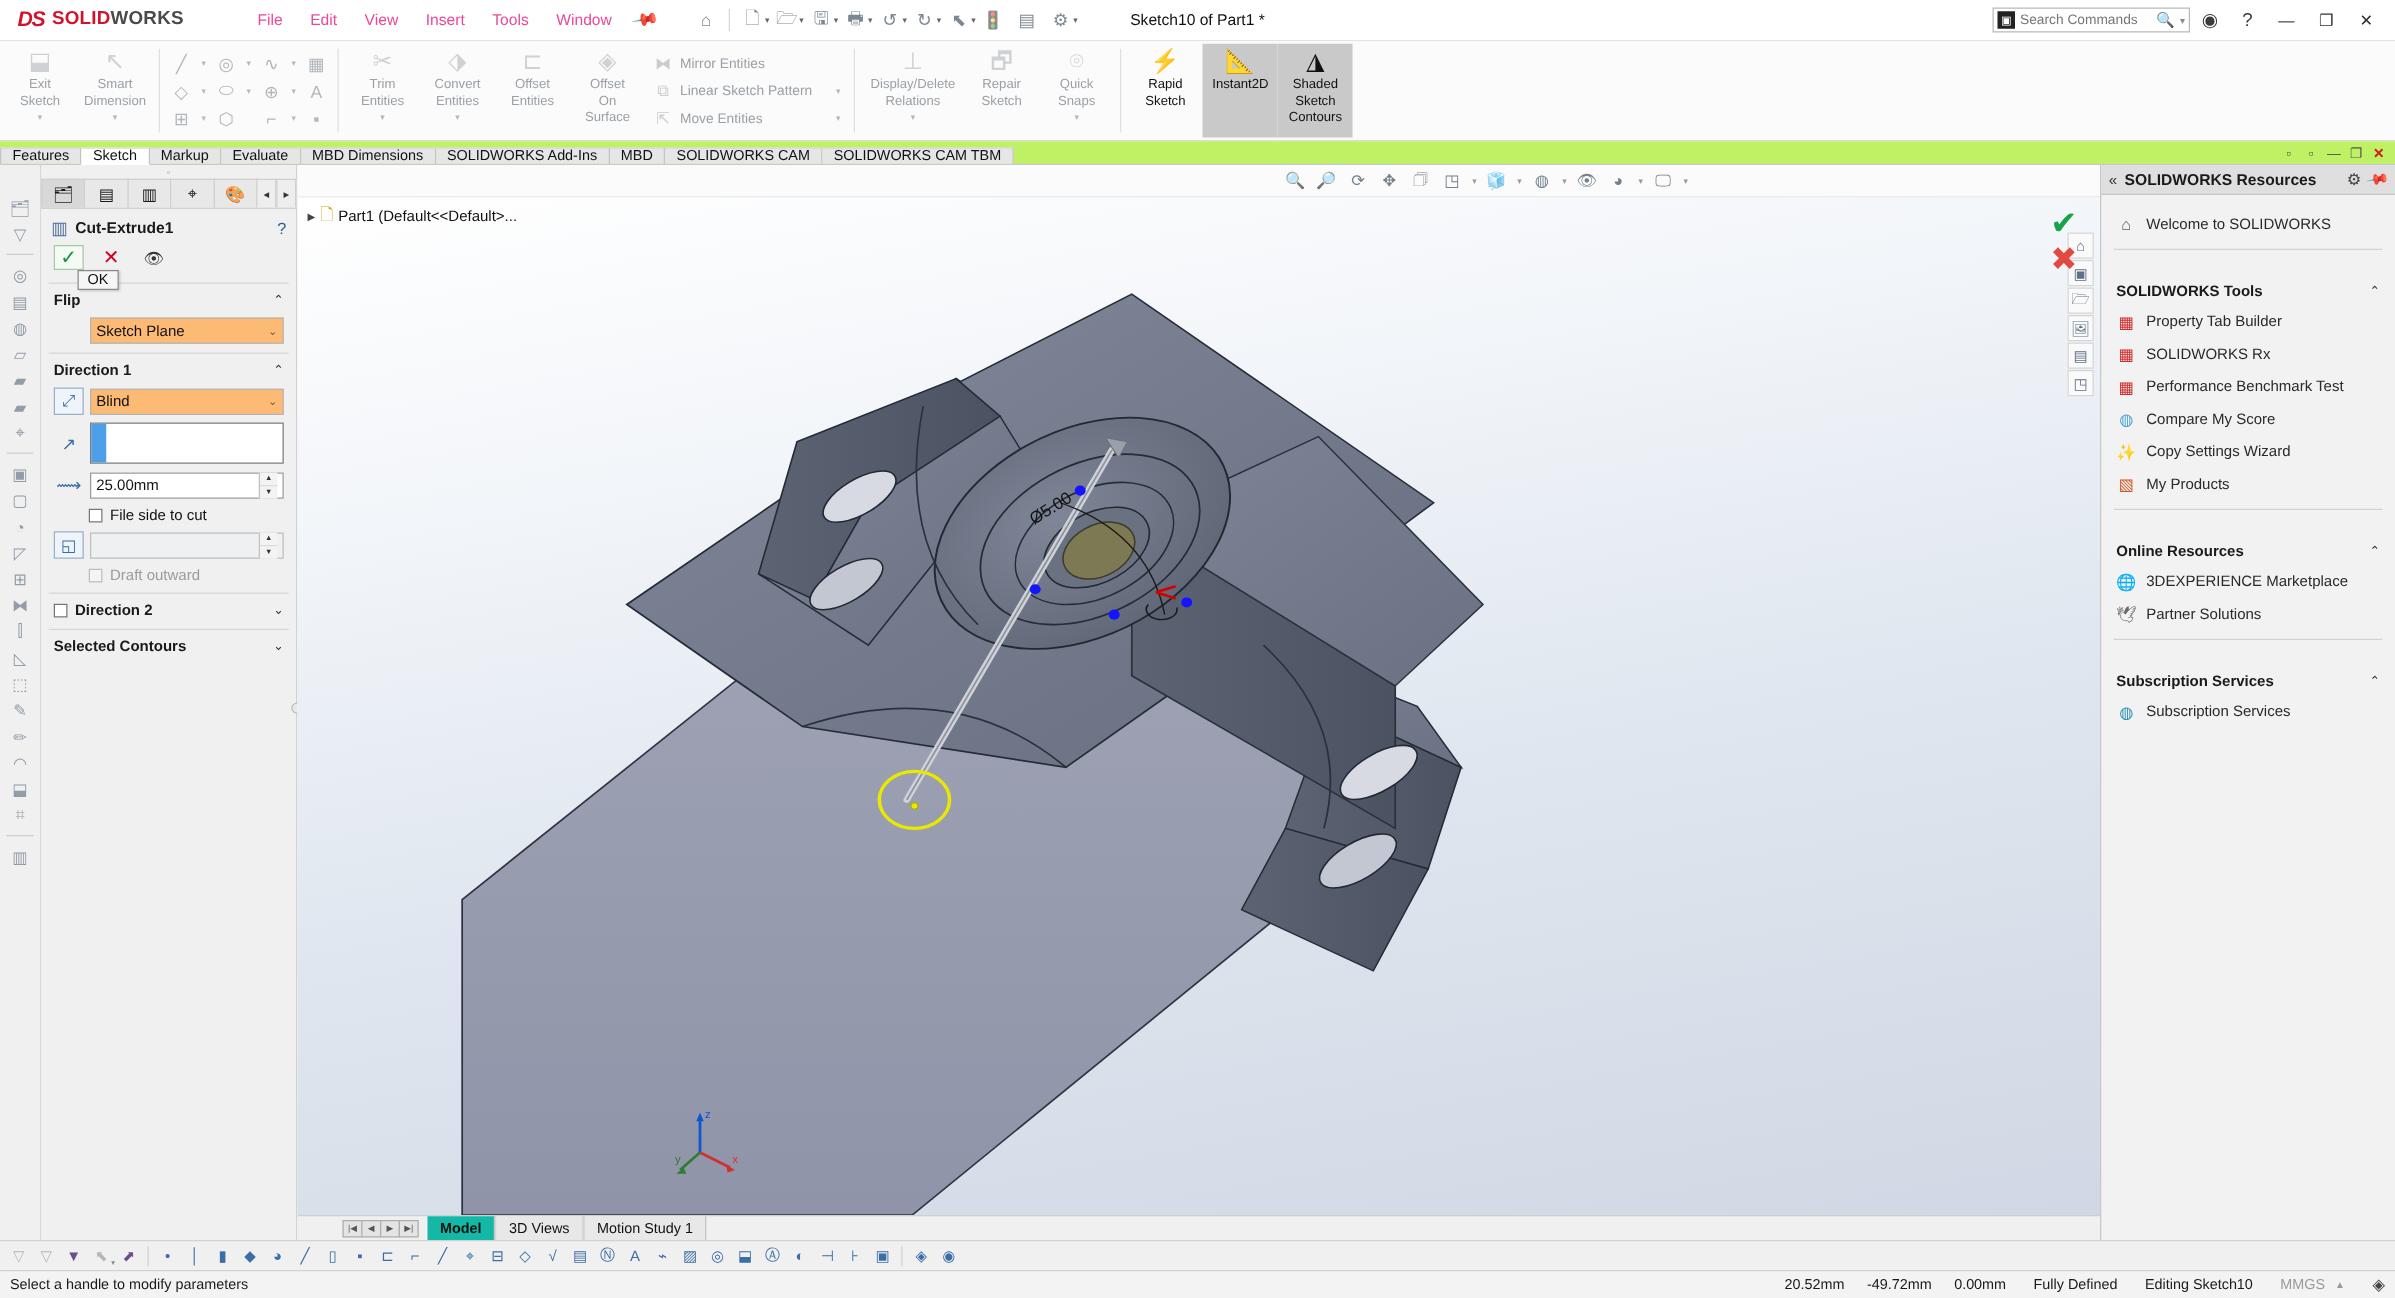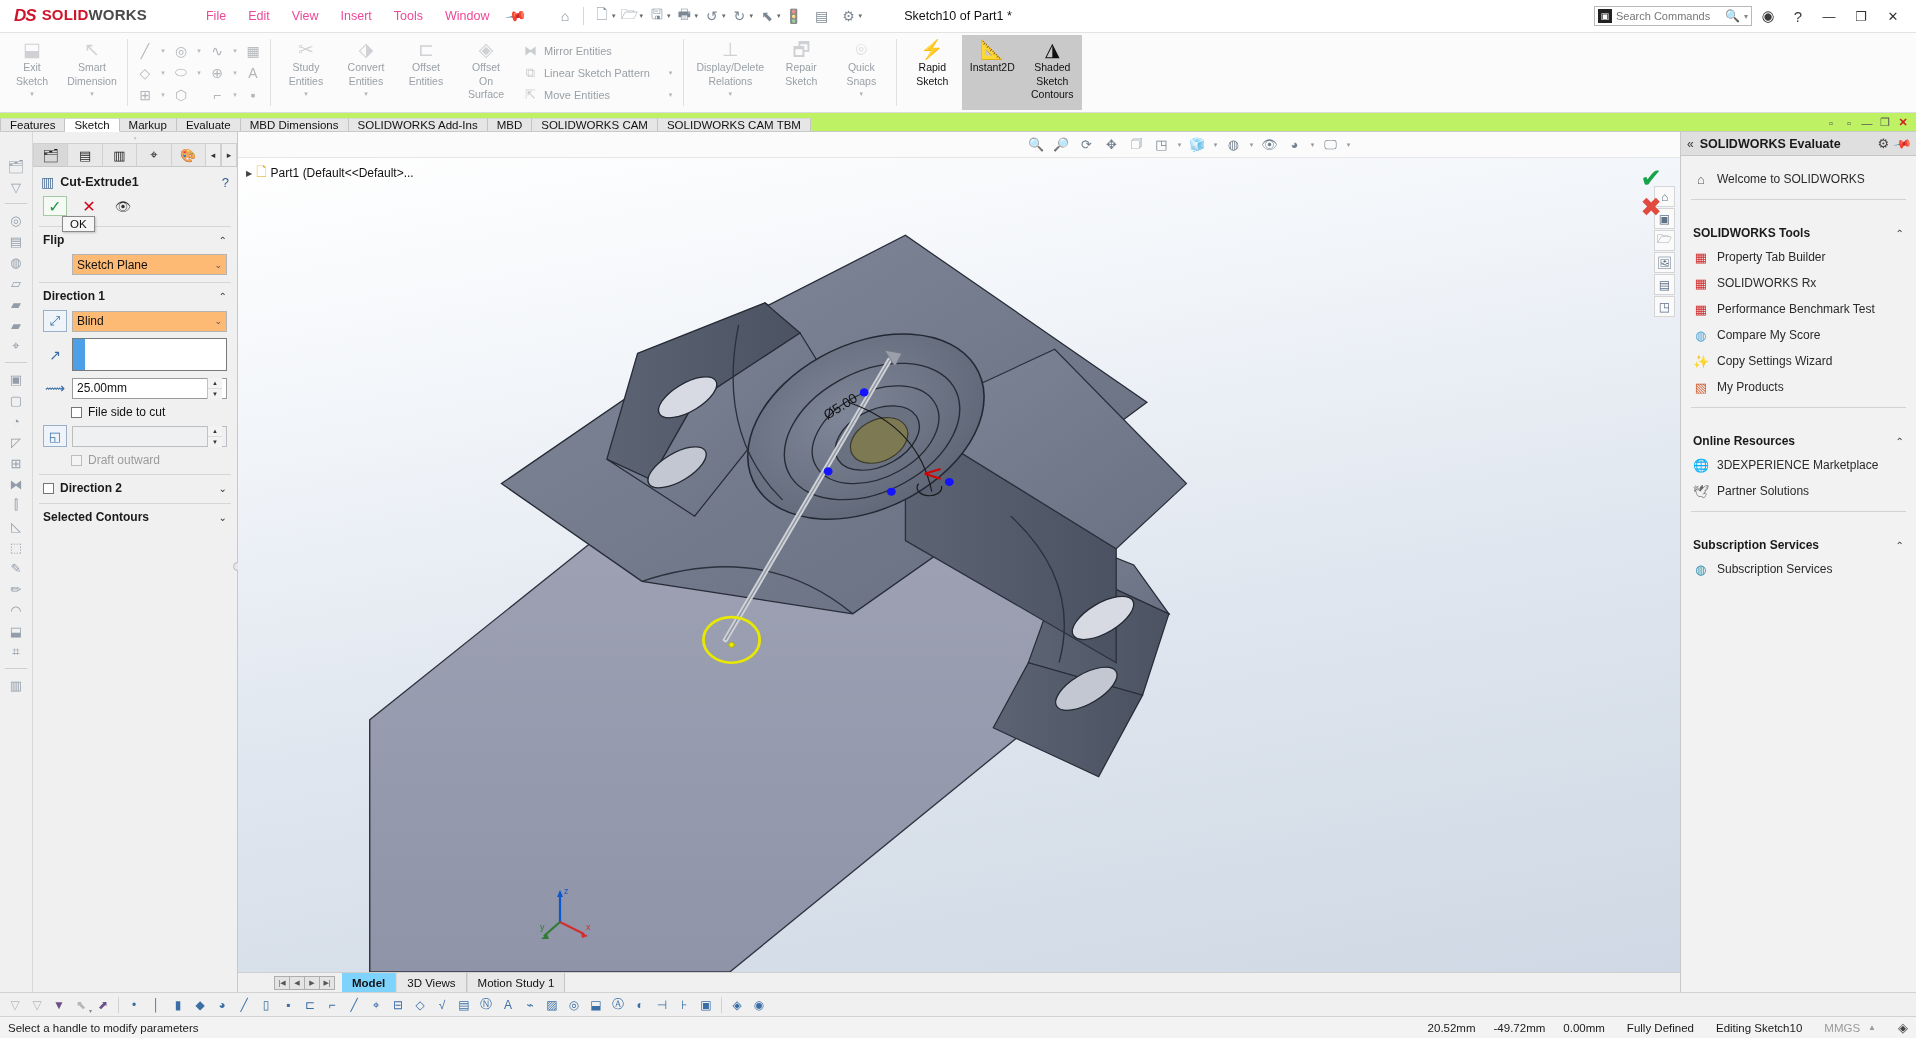--- a/index.html
+++ b/index.html
@@ -218,21 +218,21 @@
     height: 20px; background: #f0f0f0; border-top:1px solid #cfcfcf; display:flex; align-items:stretch;
     flex:none; padding-left: 36px;
   }
   .nav-arrows { display:flex; align-items:center; margin-right:8px; }
   .nav-arrows span {
     width:16px; height:14px; border:1px solid #adadad; background:#e4e4e4; font-size:7px;
     display:flex; align-items:center; justify-content:center; margin-right:-1px; color:#555;
   }
   .btab { padding: 0 10px; display:flex; align-items:center; font-size:11.5px;
     border-right:1px solid #c4c4c4; border-left:1px solid #d8d8d8; background:#e8e8e8; color:#111;}
-  .btab.sel { background:#7dd3fc; font-weight:bold; border-left:none;}
+  .btab.sel { background:#14b8a6; font-weight:bold; border-left:none;}
 
   
   .confirm-corner { position:absolute; right: 18px; top: 10px; z-index: 14; }
   .cc-ok { font-size: 26px; color:#16a34a; line-height:20px; }
   .cc-x  { font-size: 26px; color:#e04a3f; line-height:26px; margin-top:6px;}
 
   
   .vp-right-rail {
     position:absolute; right: 4px; top: 28px; width: 22px;
     display:flex; flex-direction:column; gap:1px; z-index:13;
@@ -389,21 +389,21 @@
       <div class="stcaret"></div>
       <div class="stool">⌐</div>
       <div class="stcaret">▾</div>
       <div class="stool">▪</div>
     </div>
     <div class="rsep"></div>
 
     <div class="rgroup">
       <div class="rbtn">
         <span class="gly">✂</span>
-        <span class="lbl">Study</span>
+        <span class="lbl">Trim</span>
         <span class="lbl">Entities</span>
         <span class="dcaret">▾</span>
       </div>
       <div class="rbtn">
         <span class="gly">⬗</span>
         <span class="lbl">Convert</span>
         <span class="lbl">Entities</span>
         <span class="dcaret">▾</span>
       </div>
       <div class="rbtn">
@@ -791,21 +791,21 @@
         </div>
         <div class="btab sel">Model</div>
         <div class="btab">3D Views</div>
         <div class="btab">Motion Study 1</div>
       </div>
     </div>
 
     <div class="taskpane">
       <div class="tp-header">
         <span class="chevs">«</span>
-        <span class="tp-title">SOLIDWORKS Evaluate</span>
+        <span class="tp-title">SOLIDWORKS Resources</span>
         <span class="gear">⚙</span>
         <span class="pin">📌</span>
       </div>
 
       <div class="tp-body">
         <div class="tp-item">
           <span class="ti" style="color:#5a5a5a">⌂</span>
           <span>Welcome to SOLIDWORKS</span>
         </div>
 

